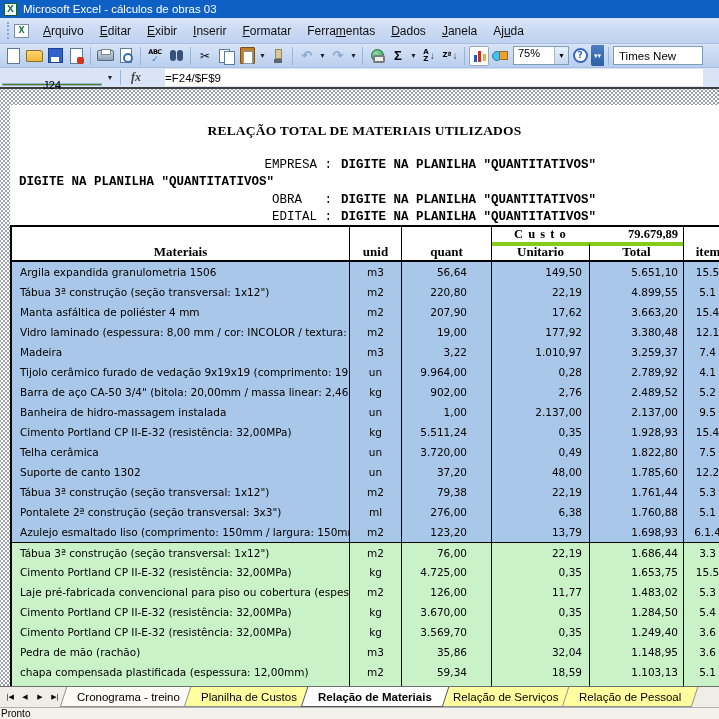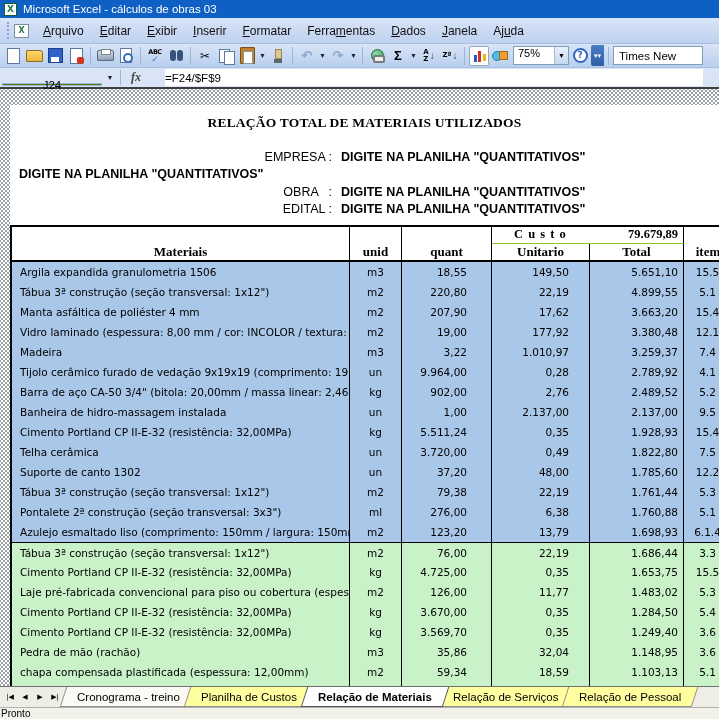--- a/index.html
+++ b/index.html
@@ -72,44 +72,44 @@
   .nb-dd{width:16px;display:flex;align-items:center;justify-content:center;font-size:7px;color:#223}
   .fbar-sep{width:1px;background:#9db6d6;margin:2px 2px}
   .fx{width:26px;display:flex;align-items:center;justify-content:center;font:italic bold 12px "Liberation Serif",serif;color:#444}
   .formula-input{flex:1;background:#fff;margin:1px 16px;font-size:11.5px;display:flex;align-items:center;font-family:Liberation Sans, sans-serif}
 
   
   .sheetarea{flex:1 1 auto;position:relative;background-color:#fff;
     background-image:radial-gradient(#9aa1a8 1px,transparent 1.15px),radial-gradient(#9aa1a8 1px,transparent 1.15px);
     background-size:4px 4px,4px 4px;background-position:0 0,2px 2px;overflow:hidden}
   .page{position:absolute;left:10px;top:16px;right:0;bottom:0;background:#fff;overflow:hidden}
-  .sheet-title{margin-top:10px;text-align:center;font:bold 13.5px "Liberation Serif",serif;letter-spacing:.2px}
+  .sheet-title{margin-top:18px;text-align:center;font:bold 13.5px "Liberation Serif",serif;letter-spacing:.2px}
   .info{margin-top:17px}
-  .info-row{height:17.5px;display:flex;align-items:center;font-family:Liberation Sans, sans-serif;font-size:12.5px}
+  .info-row{height:17.5px;display:flex;align-items:center;font-family:Liberation Mono, monospace;font-size:12.5px}
   .info-label{width:322px;text-align:right;white-space:pre}
   .info-value{font-weight:bold;margin-left:9px;white-space:nowrap}
 
   .xtable{position:absolute;left:0;top:120px;width:724px;--cols:338px 52px 90px 98px 94px 48px}
   .thead{border:2px solid #000}
   .hrowA{display:grid;grid-template-columns:var(--cols);height:17px}
   .hrowA>div{border-right:1px solid #000}
   .hrowA>div:last-child{border-right:none}
-  .custo{grid-column:4/6;display:flex;border-bottom:1px solid #84cc16;font:bold 12.5px "Liberation Serif",serif}
+  .custo{grid-column:4/6;display:flex;border-bottom:4px solid #84cc16;font:bold 12.5px "Liberation Serif",serif}
   .custo-label{width:97px;text-align:center;letter-spacing:1px}
   .custo-value{flex:1;text-align:right;padding-right:5px}
   .hrowB{display:grid;grid-template-columns:var(--cols);height:16px}
   .hrowB>div{border-right:1px solid #000;font:bold 13px/15px "Liberation Serif",serif;text-align:center}
   .hrowB>div:last-child{border-right:none}
   .tbody{border-left:2px solid #000}
   .trow{display:grid;grid-template-columns:var(--cols);height:20px;font:10.5px/20px "DejaVu Sans",sans-serif;color:#000}
   .trow>div{border-right:1px solid #000;overflow:hidden}
   .c-name{padding-left:8px;white-space:nowrap}
   .c-unid{text-align:center}
   .c-quant{text-align:right;padding-right:24px}
-  .c-unit{text-align:right;padding-right:20px}
+  .c-unit{text-align:right;padding-right:7px}
   .c-total{text-align:right;padding-right:5px}
   .c-item{text-align:center}
   .r-blue{background:#a9c7e8}
   .r-green{background:#c9f2c9}
   .r-div{border-top:1px solid #000}
 
   
   .tabstrip{height:21px;background:#eeede6;border-top:1px solid #707070;display:flex;align-items:stretch;padding-left:3px;flex:0 0 auto;overflow:hidden}
   .navbtns{display:flex;align-items:center;gap:1px;padding-right:8px}
   .navbtn{width:14px;height:16px;display:flex;align-items:center;justify-content:center;font-size:7px;color:#000;font-family:"DejaVu Sans",sans-serif}
@@ -250,21 +250,21 @@
             <div>quant</div>
             <div>Unitario</div>
             <div>Total</div>
             <div>item</div>
           </div>
         </div>
         <div class="tbody" id="tbody">
             <div class="trow r-blue">
               <div class="c-name">Argila expandida granulometria 1506</div>
               <div class="c-unid">m3</div>
-              <div class="c-quant">18,55</div>
+              <div class="c-quant">56,64</div>
               <div class="c-unit">149,50</div>
               <div class="c-total">5.651,10</div>
               <div class="c-item">15.5</div>
             </div>
             <div class="trow r-blue">
               <div class="c-name">Tábua 3ª construção (seção transversal: 1x12")</div>
               <div class="c-unid">m2</div>
               <div class="c-quant">220,80</div>
               <div class="c-unit">22,19</div>
               <div class="c-total">4.899,55</div>

